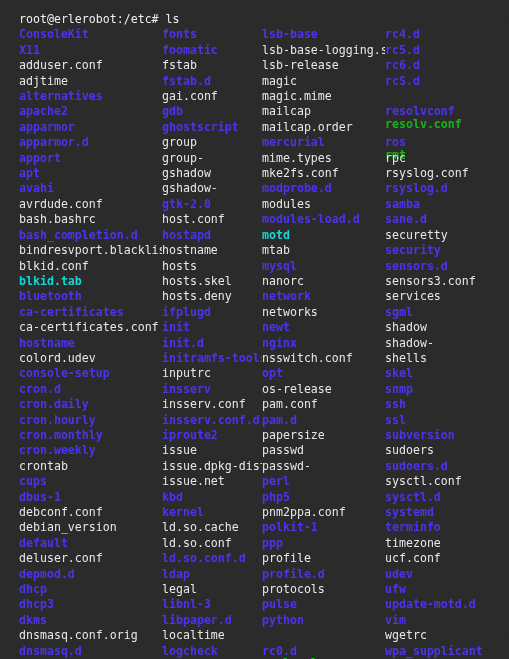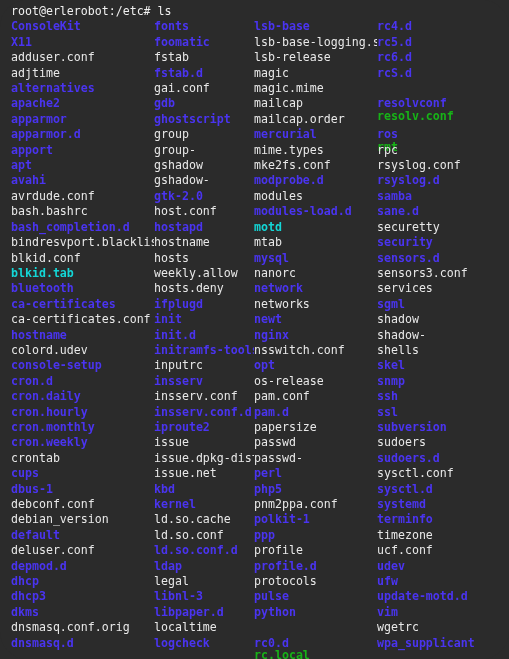--- a/index.html
+++ b/index.html
@@ -15,21 +15,21 @@
     font-family: "DejaVu Sans Mono", "Liberation Mono", monospace;
   }
   #terminal {
     position: relative;
     width: 509px;
     height: 659px;
     background: #2b2b2b;
     color: #e6e6e6;
     font-size: 11.6px;
     line-height: 15.42px;
-    padding: 4px;
+    padding: 12px;
     box-sizing: border-box;
     overflow: hidden;
     border-radius: 27px;
   }
   .line {
     height: 15.42px;
     white-space: pre;
     padding-left: 7px;
     box-sizing: border-box;
     letter-spacing: 0px;
@@ -75,21 +75,21 @@
       <div class="line"><span class="cell c0 t-dir">apparmor</span><span class="cell c1 t-dir">ghostscript</span><span class="cell c2 t-file">mailcap.order</span><span class="cell c3 t-exec">rmt</span></div>
       <div class="line"><span class="cell c0 t-dir">apparmor.d</span><span class="cell c1 t-file">group</span><span class="cell c2 t-dir">mercurial</span><span class="cell c3 t-dir">ros</span></div>
       <div class="line"><span class="cell c0 t-dir">apport</span><span class="cell c1 t-file">group-</span><span class="cell c2 t-file">mime.types</span><span class="cell c3 t-file">rpc</span></div>
       <div class="line"><span class="cell c0 t-dir">apt</span><span class="cell c1 t-file">gshadow</span><span class="cell c2 t-file">mke2fs.conf</span><span class="cell c3 t-file">rsyslog.conf</span></div>
       <div class="line"><span class="cell c0 t-dir">avahi</span><span class="cell c1 t-file">gshadow-</span><span class="cell c2 t-dir">modprobe.d</span><span class="cell c3 t-dir">rsyslog.d</span></div>
       <div class="line"><span class="cell c0 t-file">avrdude.conf</span><span class="cell c1 t-dir">gtk-2.0</span><span class="cell c2 t-file">modules</span><span class="cell c3 t-dir">samba</span></div>
       <div class="line"><span class="cell c0 t-file">bash.bashrc</span><span class="cell c1 t-file">host.conf</span><span class="cell c2 t-dir">modules-load.d</span><span class="cell c3 t-dir">sane.d</span></div>
       <div class="line"><span class="cell c0 t-dir">bash_completion.d</span><span class="cell c1 t-dir">hostapd</span><span class="cell c2 t-link">motd</span><span class="cell c3 t-file">securetty</span></div>
       <div class="line"><span class="cell c0 t-file">bindresvport.blacklist</span><span class="cell c1 t-file">hostname</span><span class="cell c2 t-file">mtab</span><span class="cell c3 t-dir">security</span></div>
       <div class="line"><span class="cell c0 t-file">blkid.conf</span><span class="cell c1 t-file">hosts</span><span class="cell c2 t-dir">mysql</span><span class="cell c3 t-dir">sensors.d</span></div>
-      <div class="line"><span class="cell c0 t-link">blkid.tab</span><span class="cell c1 t-file">weekly.allow</span><span class="cell c2 t-file">nanorc</span><span class="cell c3 t-file">sensors3.conf</span></div>
+      <div class="line"><span class="cell c0 t-link">blkid.tab</span><span class="cell c1 t-file">hosts.skel</span><span class="cell c2 t-file">nanorc</span><span class="cell c3 t-file">sensors3.conf</span></div>
       <div class="line"><span class="cell c0 t-dir">bluetooth</span><span class="cell c1 t-file">hosts.deny</span><span class="cell c2 t-dir">network</span><span class="cell c3 t-file">services</span></div>
       <div class="line"><span class="cell c0 t-dir">ca-certificates</span><span class="cell c1 t-dir">ifplugd</span><span class="cell c2 t-file">networks</span><span class="cell c3 t-dir">sgml</span></div>
       <div class="line"><span class="cell c0 t-file">ca-certificates.conf</span><span class="cell c1 t-dir">init</span><span class="cell c2 t-dir">newt</span><span class="cell c3 t-file">shadow</span></div>
       <div class="line"><span class="cell c0 t-dir">hostname</span><span class="cell c1 t-dir">init.d</span><span class="cell c2 t-dir">nginx</span><span class="cell c3 t-file">shadow-</span></div>
       <div class="line"><span class="cell c0 t-file">colord.udev</span><span class="cell c1 t-dir">initramfs-tools</span><span class="cell c2 t-file">nsswitch.conf</span><span class="cell c3 t-file">shells</span></div>
       <div class="line"><span class="cell c0 t-dir">console-setup</span><span class="cell c1 t-file">inputrc</span><span class="cell c2 t-dir">opt</span><span class="cell c3 t-dir">skel</span></div>
       <div class="line"><span class="cell c0 t-dir">cron.d</span><span class="cell c1 t-dir">insserv</span><span class="cell c2 t-file">os-release</span><span class="cell c3 t-dir">snmp</span></div>
       <div class="line"><span class="cell c0 t-dir">cron.daily</span><span class="cell c1 t-file">insserv.conf</span><span class="cell c2 t-file">pam.conf</span><span class="cell c3 t-dir">ssh</span></div>
       <div class="line"><span class="cell c0 t-dir">cron.hourly</span><span class="cell c1 t-dir">insserv.conf.d</span><span class="cell c2 t-dir">pam.d</span><span class="cell c3 t-dir">ssl</span></div>
       <div class="line"><span class="cell c0 t-dir">cron.monthly</span><span class="cell c1 t-dir">iproute2</span><span class="cell c2 t-file">papersize</span><span class="cell c3 t-dir">subversion</span></div>

